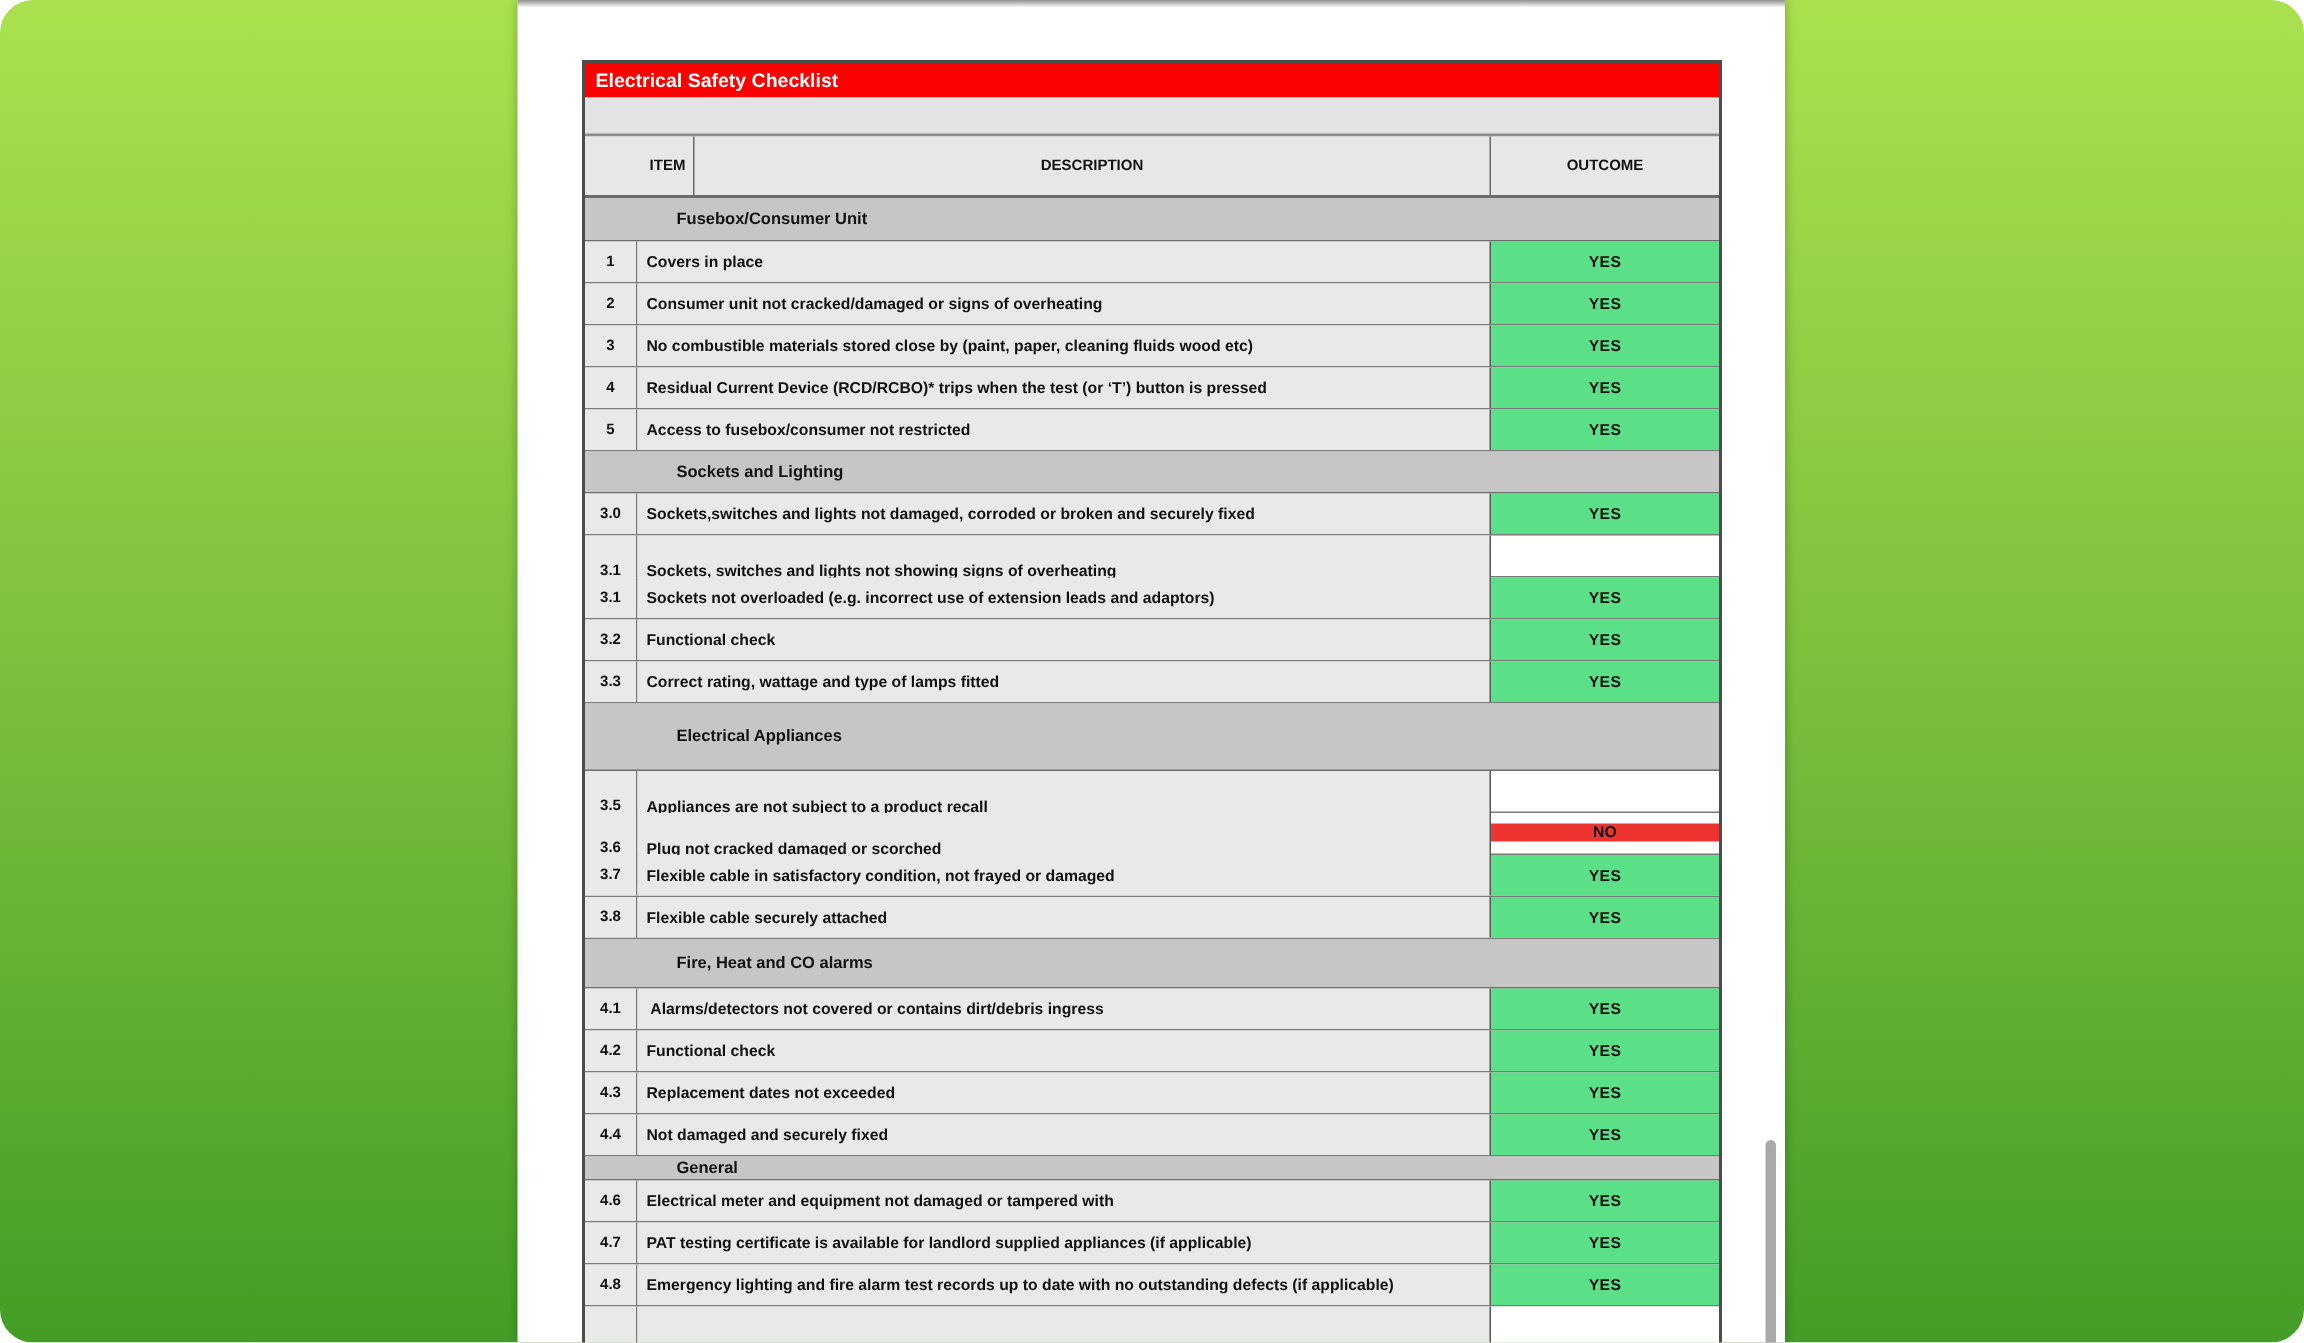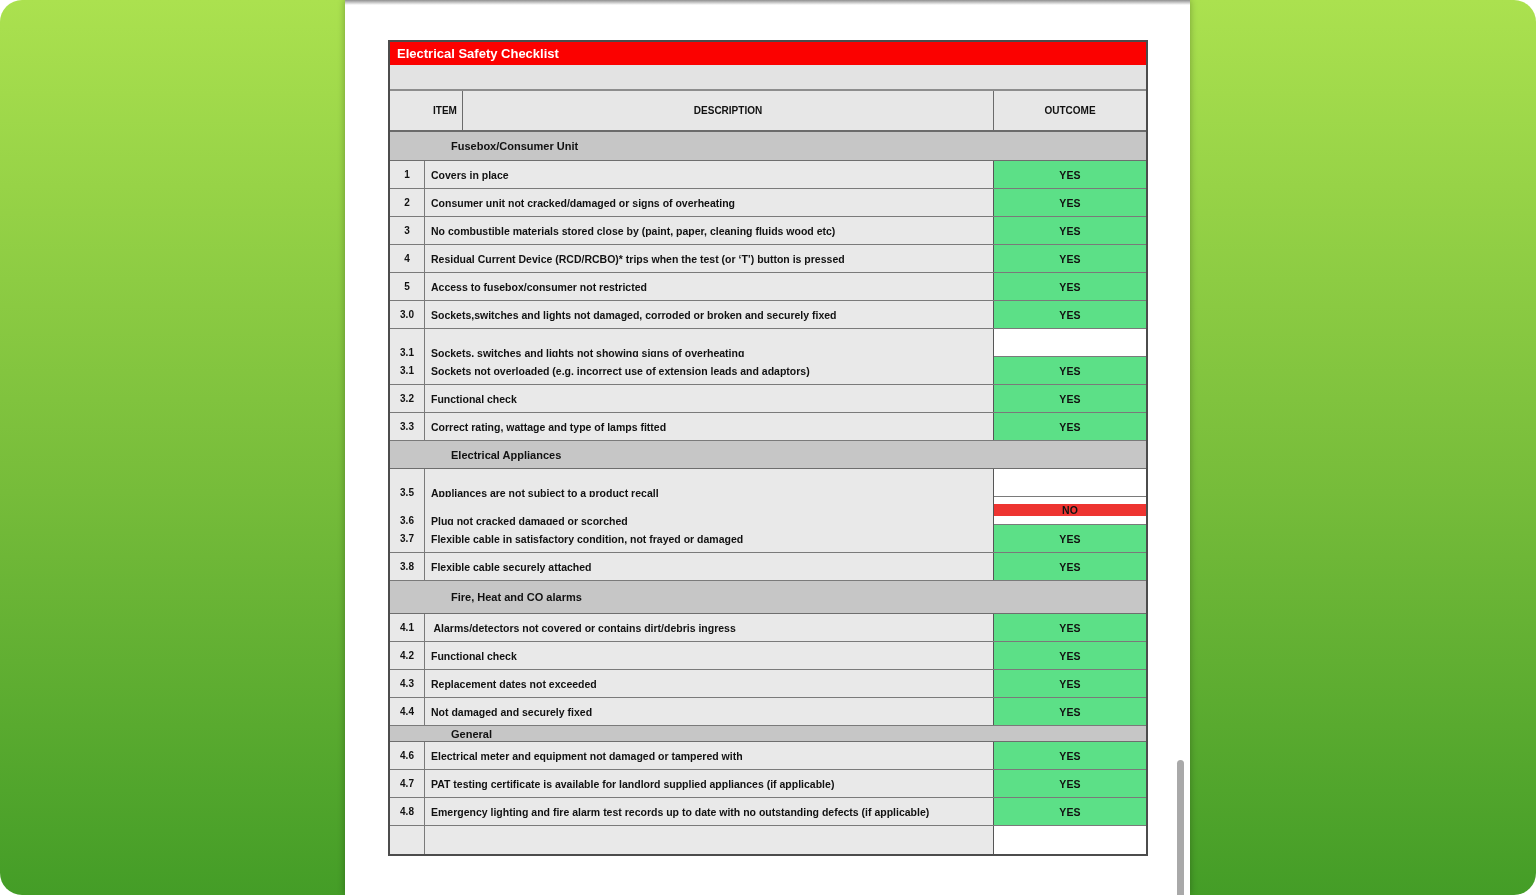--- a/index.html
+++ b/index.html
@@ -99,20 +99,23 @@
             <div class="">YES</div>
           </div>
         </div>
         <div class="trow row">
           <div class="cell-item">5</div>
           <div class="cell-desc">Access to fusebox/consumer not restricted</div>
           <div class="cell-outcome yes">
             <div class="">YES</div>
           </div>
         </div>
+        <div class="full band" style="height: 28px;">
+          <div class="">Sockets and Lighting</div>
+        </div>
         <div class="trow row">
           <div class="cell-item">3.0</div>
           <div class="cell-desc">Sockets,switches and lights not damaged, corroded or broken and securely fixed</div>
           <div class="cell-outcome yes">
             <div class="">YES</div>
           </div>
         </div>
         <div class="trow row">
           <div class="cell-item">3.1</div>
           <div class="cell-desc">Sockets, switches and lights not showing signs of overheating</div>
@@ -134,21 +137,21 @@
             <div class="">YES</div>
           </div>
         </div>
         <div class="trow row">
           <div class="cell-item">3.3</div>
           <div class="cell-desc">Correct rating, wattage and type of lamps fitted</div>
           <div class="cell-outcome yes">
             <div class="">YES</div>
           </div>
         </div>
-        <div class="full band" style="height: 28px;">
+        <div class="full band" style="height: 45px;">
           <div class="">Electrical Appliances</div>
         </div>
         <div class="trow row">
           <div class="cell-item">3.5</div>
           <div class="cell-desc">Appliances are not subject to a product recall</div>
           <div class="cell-outcome no">
             <div class="">NO</div>
           </div>
         </div>
         <div class="trow row">

